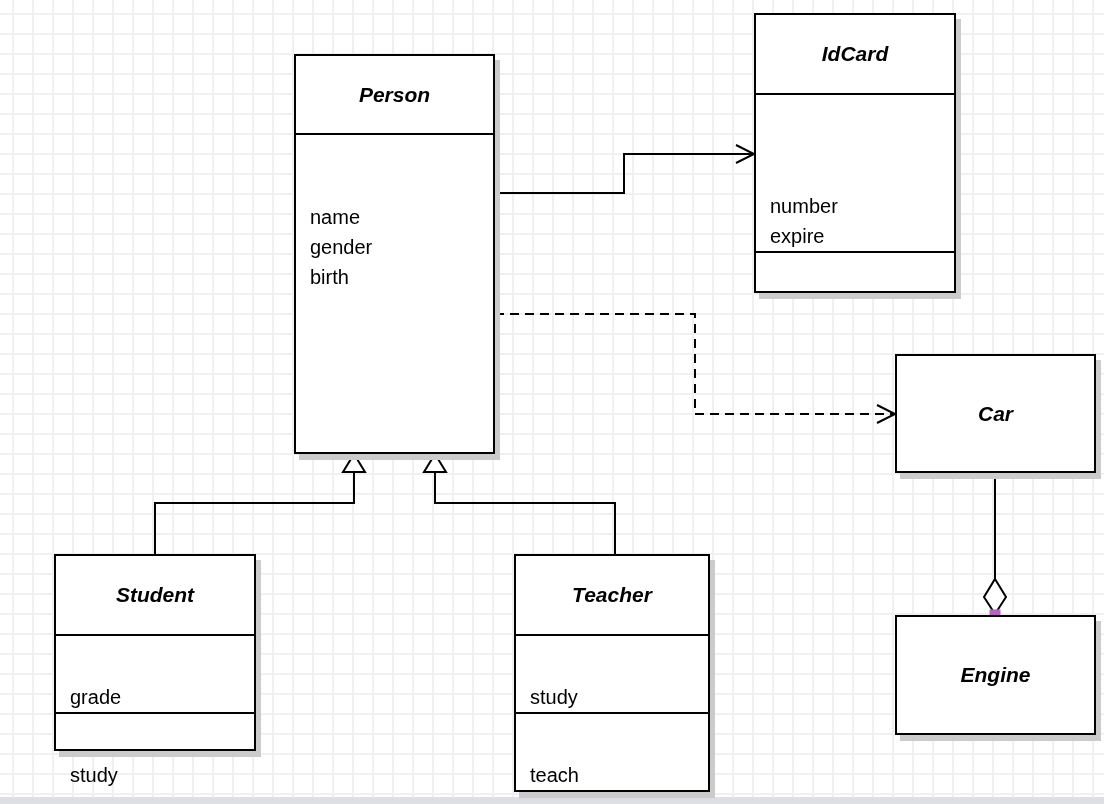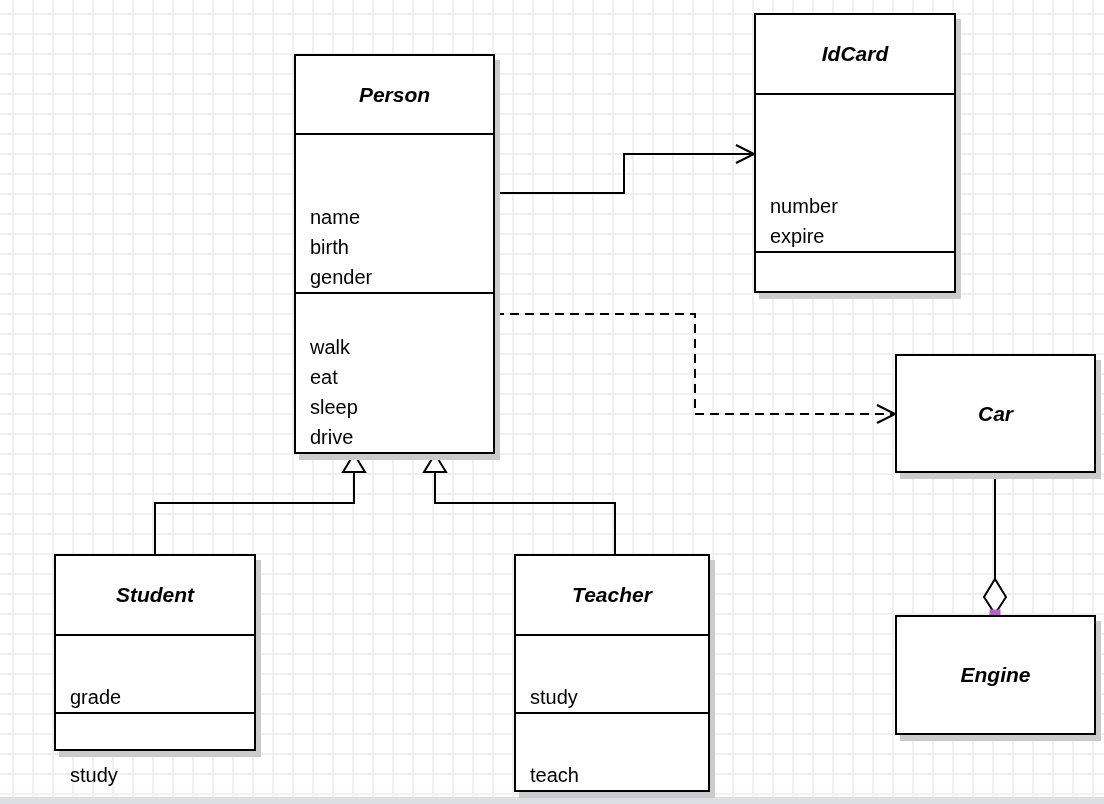--- a/index.html
+++ b/index.html
@@ -89,28 +89,22 @@
     <path class="wire" d="M995,473 V579"></path>
     <polygon class="hollow" points="995,579 1006,597 995,614 984,597"></polygon>
     <rect class="endpoint" x="989.5" y="467.5" width="11" height="11"></rect>
     <rect class="endpoint" x="989.5" y="609.5" width="11" height="11"></rect>
   </svg>
 
   <div class="uml-class" style="left:294px;top:54px;width:201px;height:400px">
     <div class="uml-title" style="height:77px">Person</div>
     <div class="uml-comp" style="height:159px">
       <div class="uml-member">name</div>
+      <div class="uml-member">gender</div>
       <div class="uml-member">birth</div>
-      <div class="uml-member">gender</div>
-    </div>
-    <div class="uml-comp" style="height:160px">
-      <div class="uml-member">walk</div>
-      <div class="uml-member">eat</div>
-      <div class="uml-member">sleep</div>
-      <div class="uml-member">drive</div>
     </div>
   </div>
 
   <div class="uml-class" style="left:754px;top:13px;width:202px;height:280px">
     <div class="uml-title" style="height:78px">IdCard</div>
     <div class="uml-comp" style="height:158px">
       <div class="uml-member">number</div>
       <div class="uml-member">expire</div>
     </div>
     <div class="uml-comp" style="height:40px"></div>

